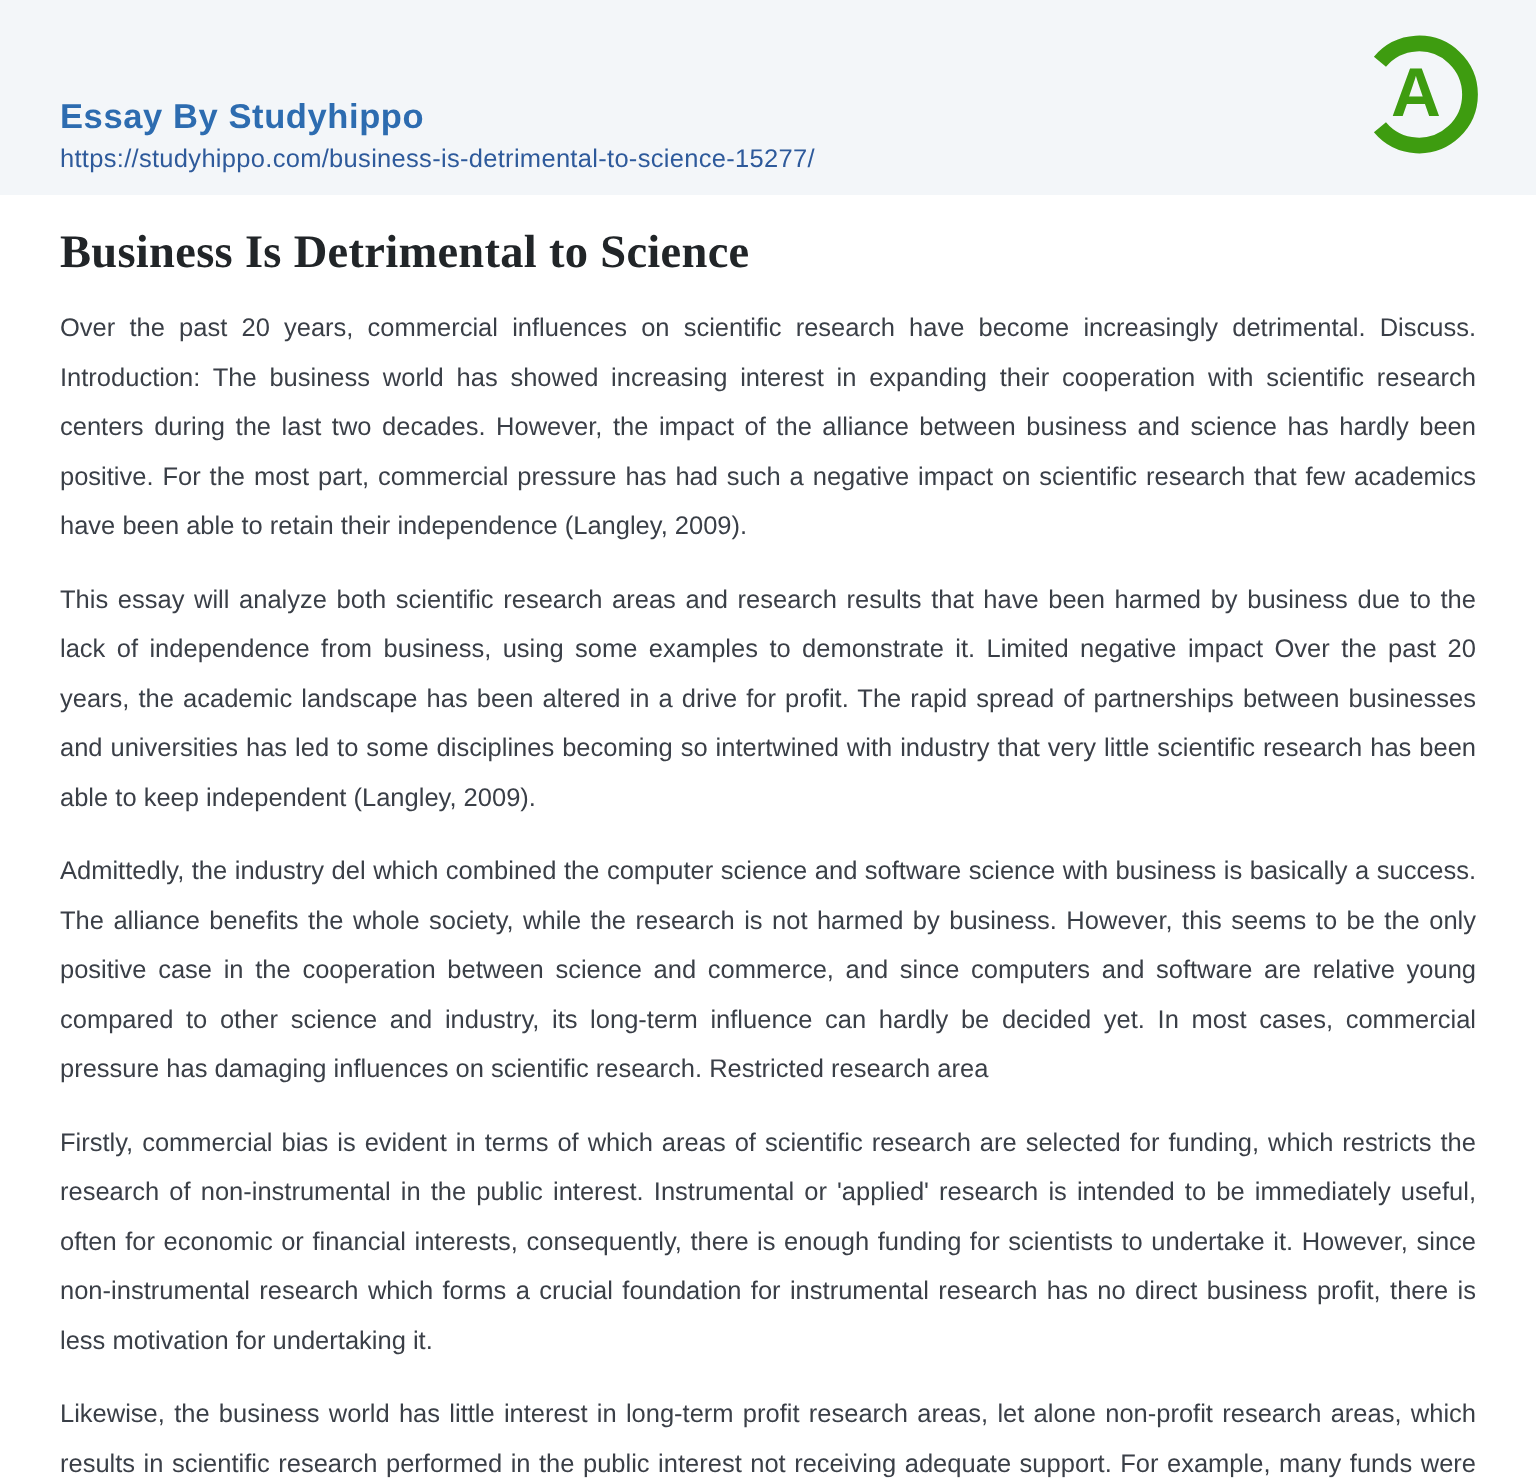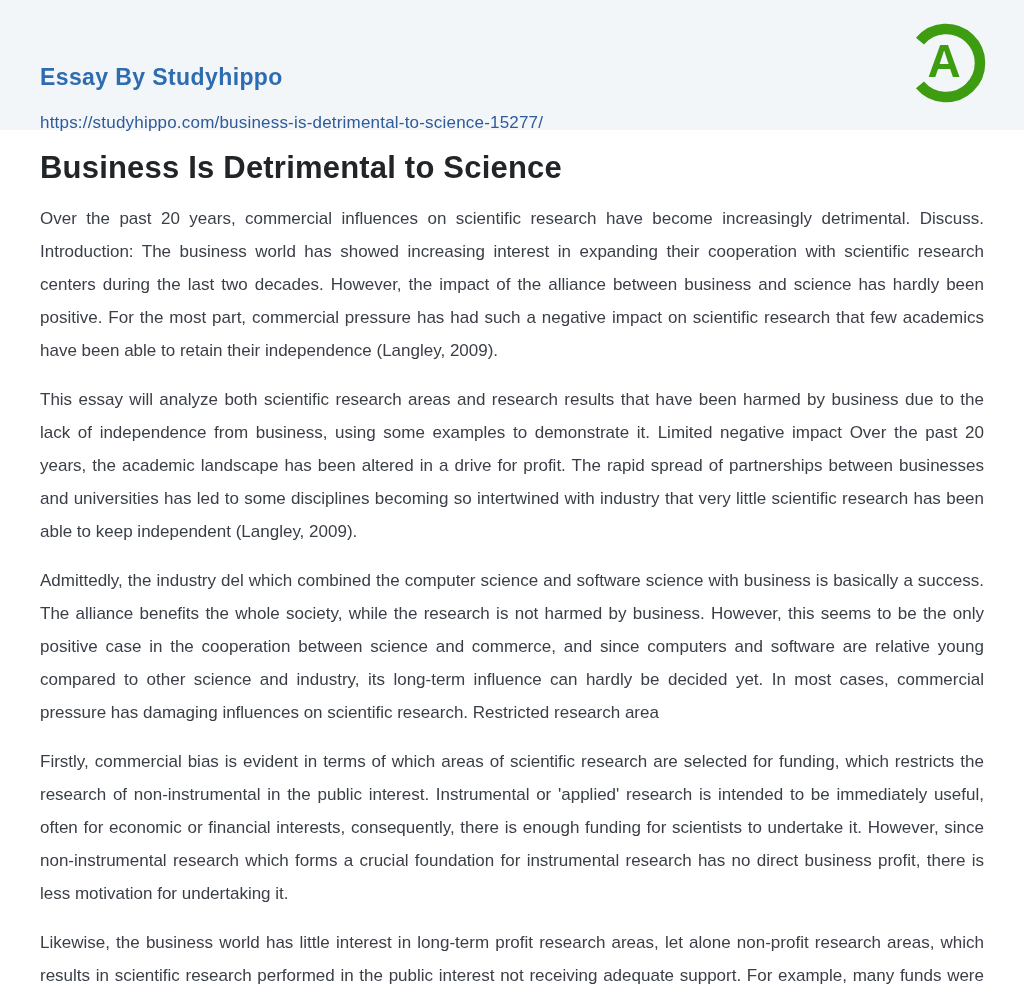--- a/index.html
+++ b/index.html
@@ -19,21 +19,21 @@
     padding: 64px 40px 0 40px;
   }
   .brand {
     font-size: 23px;
     font-weight: 700;
     letter-spacing: 0.4px;
     color: var(--brand-blue, #2d6cb0);
   }
   .site-url {
     display: inline-block;
-    margin-top: 22px;
+    margin-top: 5px;
     font-size: 17px;
     letter-spacing: 0.2px;
     color: var(--url-blue, #2e5a9b);
     text-decoration: none;
   }
   .logo {
     position: absolute;
     top: 21px;
     right: 37px;
     width: 82px;
@@ -48,20 +48,21 @@
 
   .main {
     padding: 20px 40px 0 40px;
   }
   .title {
     font-size: 31px;
     font-weight: 700;
     letter-spacing: 0.2px;
     color: var(--title-color, #212528);
     margin: 0 0 16px 0;
+    font-family: Liberation Serif, serif;
   }
   .essay p {
     font-size: 17px;
     line-height: 33px;
     text-align: justify;
     color: var(--text-color, #3a3f47);
     margin: 0 0 16px 0;
   }
 </style>
 </head>

